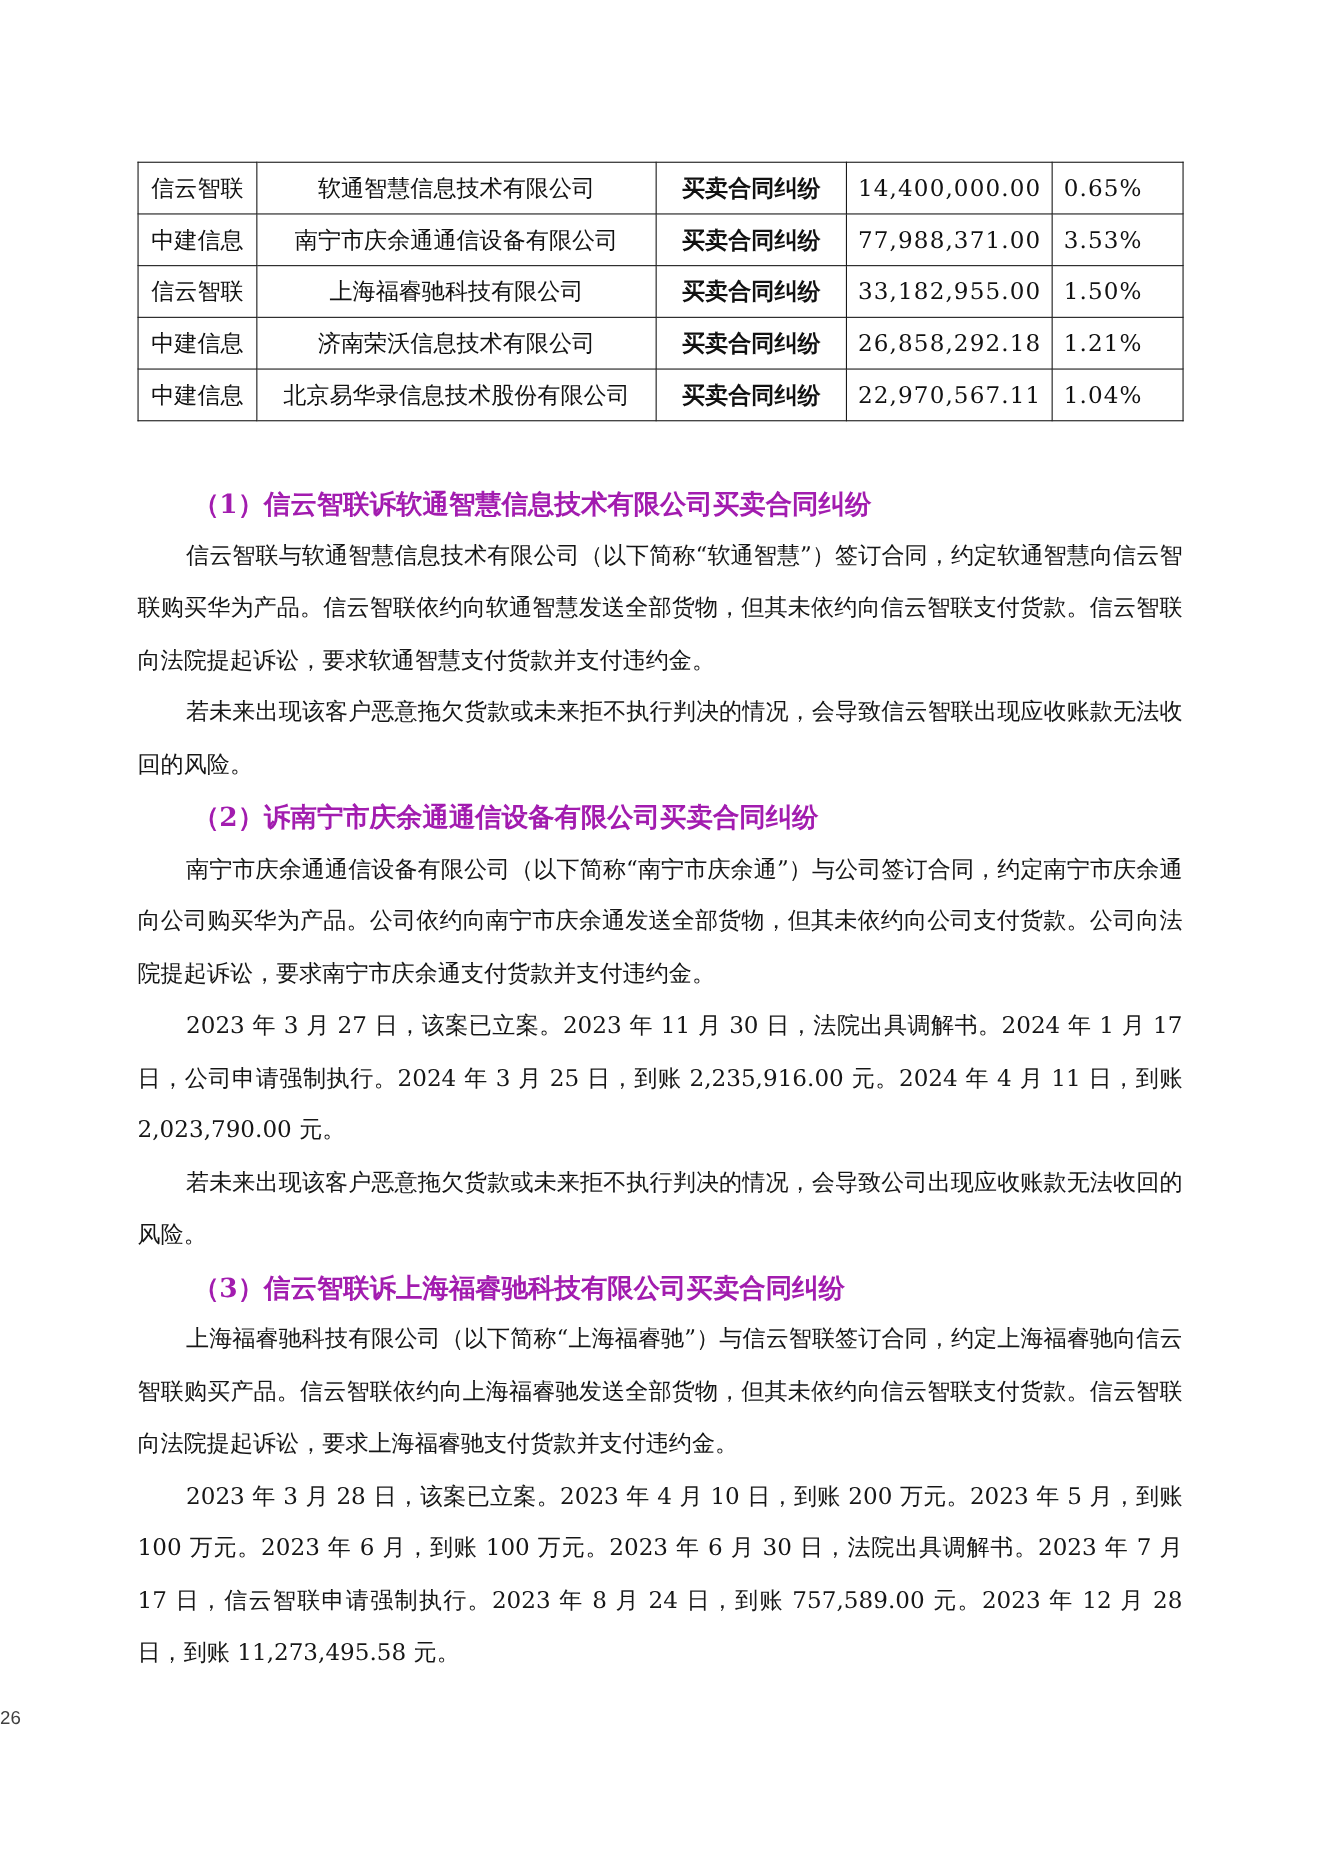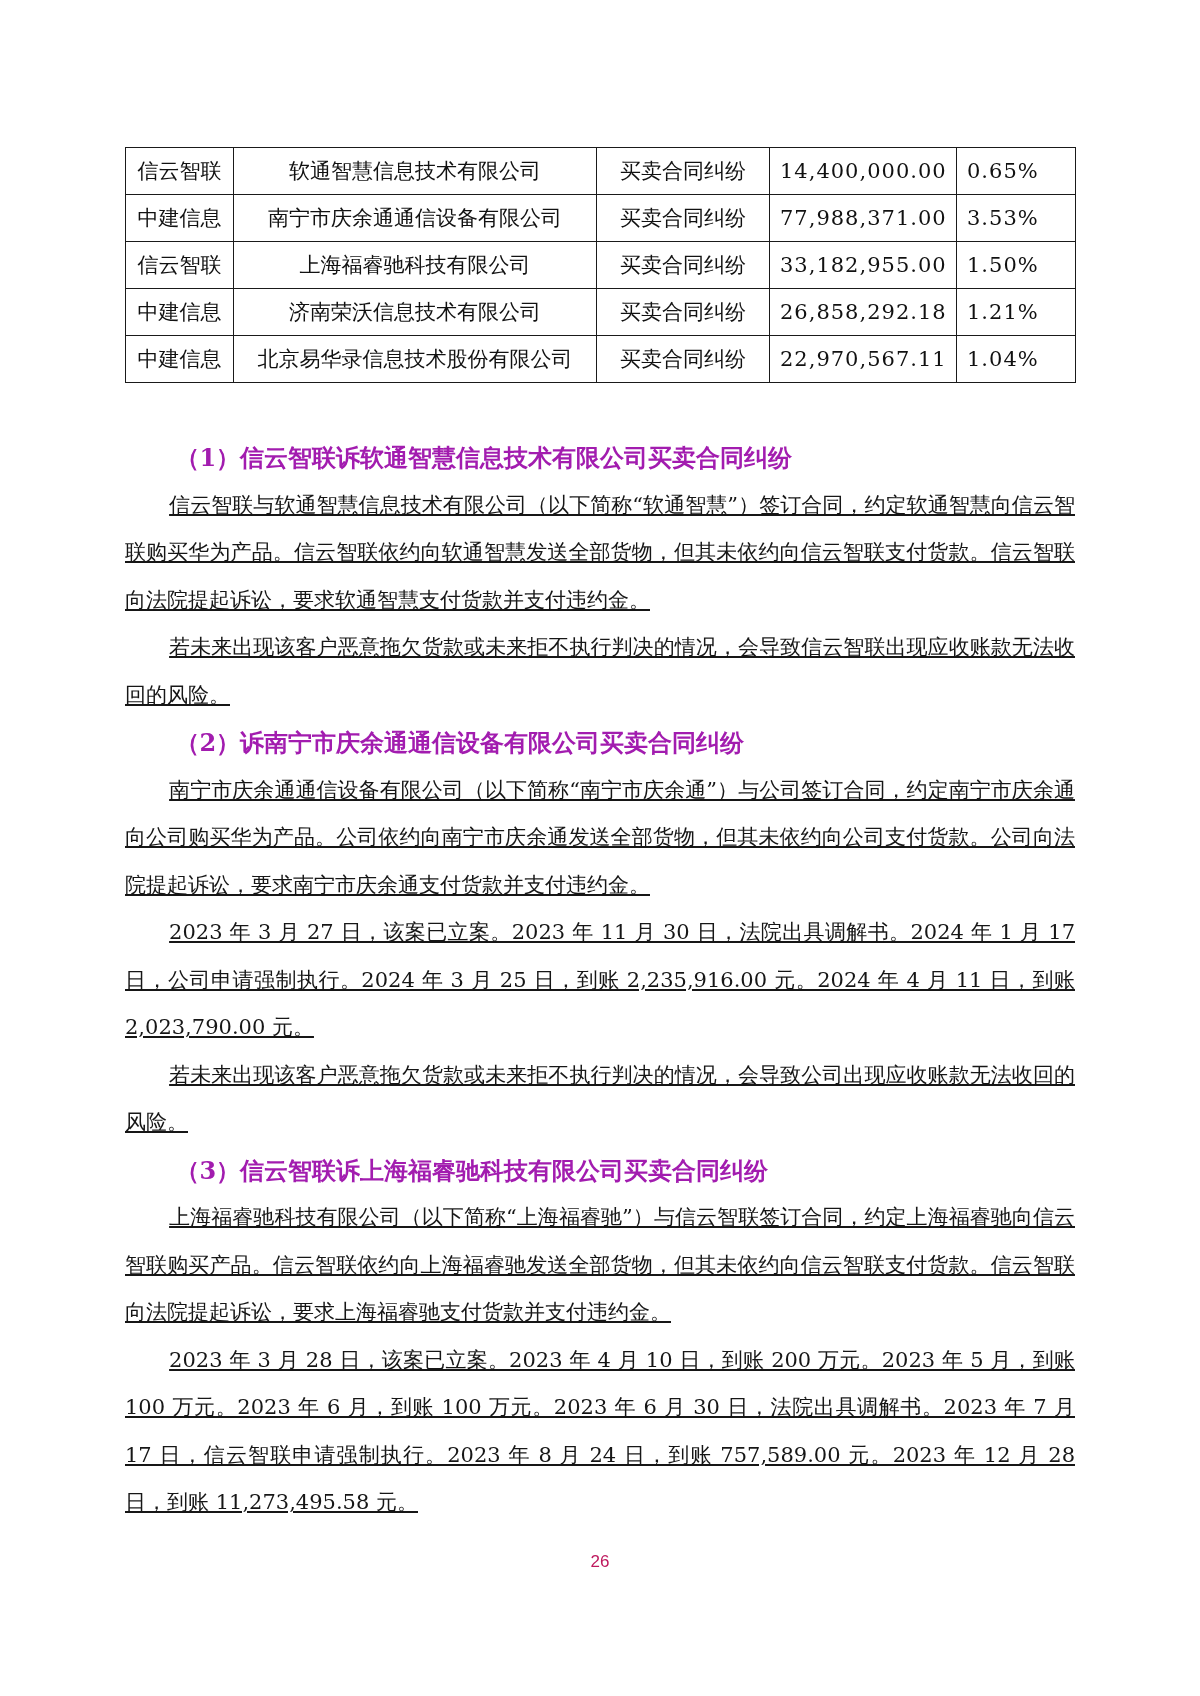--- a/index.html
+++ b/index.html
@@ -32,21 +32,21 @@
   table.lit-table td {
     border: 1px solid #1a1a1a;
     height: 46px;
     padding: 0 10px;
     overflow: hidden;
     white-space: nowrap;
     vertical-align: middle;
   }
   td.c-plaintiff { text-align: center; }
   td.c-defendant { text-align: center; padding-left: 12px; }
-  td.c-type      { text-align: center; }
+  td.c-type      { text-align: center; font-weight: bold; }
   td.c-amount    { text-align: left; letter-spacing: 1px; }
   td.c-percent   { text-align: left; letter-spacing: 1px; }
 
   .textblock {
     margin-top: 51px;
     font-size: 21px;
     line-height: 47.5px;
     color: #161616;
   }
   .sec-heading {
@@ -56,31 +56,30 @@
     font-size: 24px;
     line-height: 47.5px;
     color: #a21caf;
   }
   .para {
     margin: 0;
     text-align: justify;
     text-indent: 2.1em;
     word-break: normal;
     overflow-wrap: break-word;
-    text-decoration: underline;
   }
   .page-number {
     position: absolute;
     top: 1552px;
     left: 0;
     width: 100%;
-    text-align: center;
+    text-align: left;
     font-family: "Liberation Sans", "DejaVu Sans", sans-serif;
     font-size: 17px;
-    color: #be185d;
+    color: #404040;
   }
 </style>
 </head>
 <body>
 
 <div class="page">
   <div class="content">
 
     <table class="lit-table">
       <colgroup>

